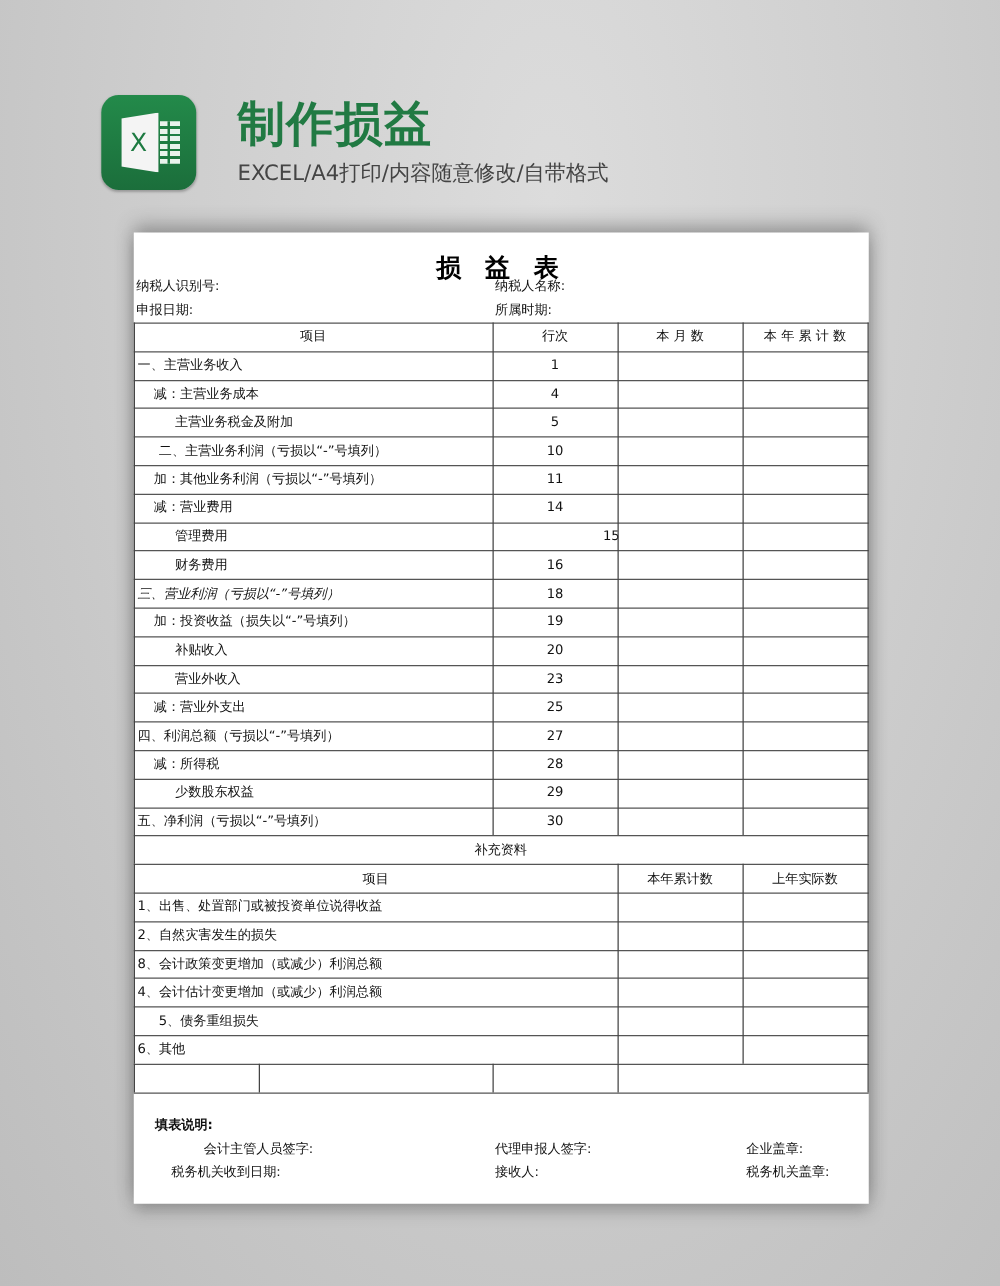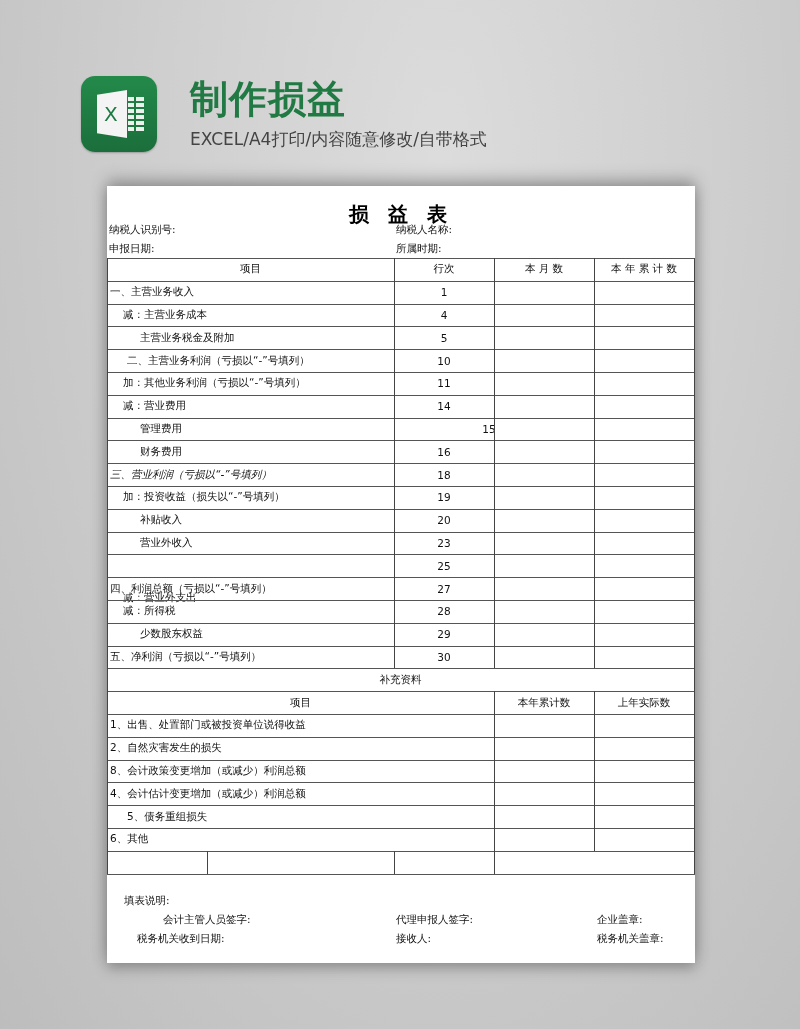--- a/index.html
+++ b/index.html
@@ -119,21 +119,21 @@
       <div class="cell" style="left: 387px; top: 300px; width: 100px; height: 22.8px;"></div>
       <div class="cell" style="left: 487px; top: 300px; width: 100px; height: 22.8px;"></div>
       <div class="cell " style="left: 0px; top: 322.8px; width: 287px; height: 22.8px; padding-left: 33px;">补贴收入</div>
       <div class="cell center" style="left: 287px; top: 322.8px; width: 100px; height: 22.8px; padding-left: 0px;">20</div>
       <div class="cell" style="left: 387px; top: 322.8px; width: 100px; height: 22.8px;"></div>
       <div class="cell" style="left: 487px; top: 322.8px; width: 100px; height: 22.8px;"></div>
       <div class="cell " style="left: 0px; top: 345.6px; width: 287px; height: 22.8px; padding-left: 33px;">营业外收入</div>
       <div class="cell center" style="left: 287px; top: 345.6px; width: 100px; height: 22.8px; padding-left: 0px;">23</div>
       <div class="cell" style="left: 387px; top: 345.6px; width: 100px; height: 22.8px;"></div>
       <div class="cell" style="left: 487px; top: 345.6px; width: 100px; height: 22.8px;"></div>
-      <div class="cell " style="left: 0px; top: 368.4px; width: 287px; height: 22.8px; padding-left: 16px; margin-top: 32px;">减：营业外支出</div>
+      <div class="cell " style="left: 0px; top: 368.4px; width: 287px; height: 22.8px; padding-left: 16px;">减：营业外支出</div>
       <div class="cell center" style="left: 287px; top: 368.4px; width: 100px; height: 22.8px; padding-left: 0px;">25</div>
       <div class="cell" style="left: 387px; top: 368.4px; width: 100px; height: 22.8px;"></div>
       <div class="cell" style="left: 487px; top: 368.4px; width: 100px; height: 22.8px;"></div>
       <div class="cell " style="left: 0px; top: 391.2px; width: 287px; height: 22.8px; padding-left: 3px;">四、利润总额（亏损以“-”号填列）</div>
       <div class="cell center" style="left: 287px; top: 391.2px; width: 100px; height: 22.8px; padding-left: 0px;">27</div>
       <div class="cell" style="left: 387px; top: 391.2px; width: 100px; height: 22.8px;"></div>
       <div class="cell" style="left: 487px; top: 391.2px; width: 100px; height: 22.8px;"></div>
       <div class="cell " style="left: 0px; top: 414px; width: 287px; height: 22.8px; padding-left: 16px;">减：所得税</div>
       <div class="cell center" style="left: 287px; top: 414px; width: 100px; height: 22.8px; padding-left: 0px;">28</div>
       <div class="cell" style="left: 387px; top: 414px; width: 100px; height: 22.8px;"></div>
@@ -211,20 +211,20 @@
       <div class="vline" style="left: 100px; top: 664.8px; height: 22.8px;"></div>
       <div class="vline" style="left: 287px; top: 664.8px; height: 22.8px;"></div>
       <div class="vline" style="left: 387px; top: 664.8px; height: 22.8px;"></div>
       <div class="vline" style="left: 587px; top: 664.8px; height: 22.8px;"></div>
       <div class="cell" style="left: 0px; top: 664.8px; width: 100px; height: 22.8px;"></div>
       <div class="cell" style="left: 100px; top: 664.8px; width: 187px; height: 22.8px;"></div>
       <div class="cell" style="left: 287px; top: 664.8px; width: 100px; height: 22.8px;"></div>
       <div class="cell" style="left: 387px; top: 664.8px; width: 200px; height: 22.8px;"></div>
     </div>
 
-  <div class="footer" style="left:17px; top:707px;">填表说明:</div>
+  <div class="footer" style="left:17px; top:707px;font-weight:bold;">填表说明:</div>
   <div class="footer" style="left:30px; top:726px;margin-left:26px;">会计主管人员签字:</div>
   <div class="footer" style="left:289px; top:726px;">代理申报人签字:</div>
   <div class="footer" style="left:490px; top:726px;">企业盖章:</div>
   <div class="footer" style="left:30px; top:745px;">税务机关收到日期:</div>
   <div class="footer" style="left:289px; top:745px;">接收人:</div>
   <div class="footer" style="left:490px; top:745px;">税务机关盖章:</div>
 </div>
 
 </body></html>

